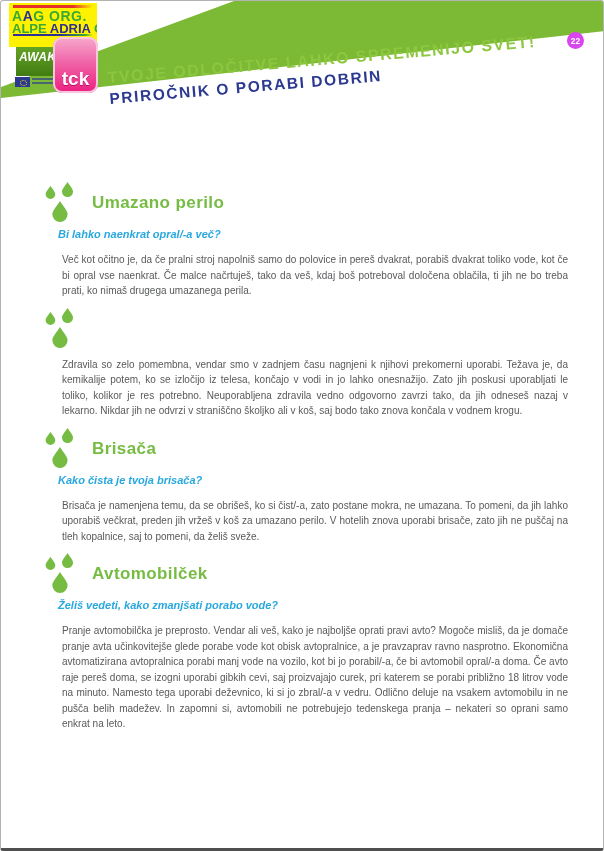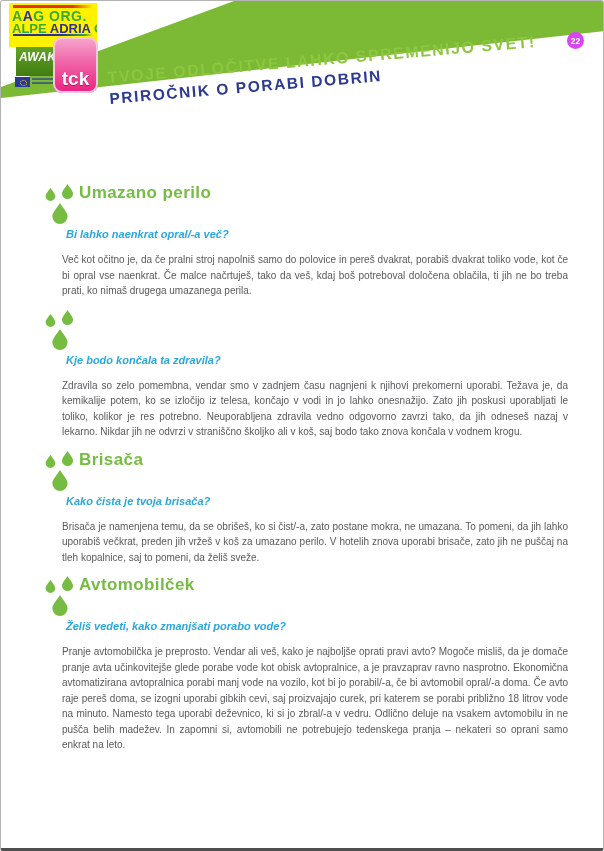--- a/index.html
+++ b/index.html
@@ -63,24 +63,24 @@
     box-shadow:inset 0 0 0 2px #f9c7dd;
     display:flex;align-items:flex-end;justify-content:center;
     color:#fff;font-size:19px;font-weight:800;line-height:1;
     padding-bottom:5px;box-sizing:border-box;
     text-shadow:0 1px 0 #b5106a;
   }
   
   .content{position:absolute;top:140px;left:0;width:604px;padding:0 29px 0 53px;box-sizing:border-box;}
   .section{margin-top:10px;}
   .section.first{margin-top:42px;}
-  .sec-head{display:flex;align-items:flex-start;gap:0;margin-left:-11px;height:40px;}
+  .sec-head{display:flex;align-items:center;gap:13px;margin-left:-11px;height:40px;}
   .drops{flex:none;}
   h2{margin:0;font-size:17px;font-weight:800;color:#76bc43;letter-spacing:0.4px;}
-  .question{margin:5px 0 12px 12px;font-size:11px;font-weight:bold;font-style:italic;color:#29a8df;}
+  .question{margin:5px 0 12px 4px;font-size:11px;font-weight:bold;font-style:italic;color:#29a8df;}
   .body-text{
     margin:8px;font-size:10px;line-height:15.5px;color:#58595b;
     text-align:justify;
   }
 </style>
 </head>
 <body>
 
 <div class="page">
 
@@ -141,21 +141,20 @@
     <div class="section">
       <div class="sec-head">
         <svg class="drops" width="36" height="44" viewBox="0 0 36 46">
           <g fill="#76bc43">
             <path transform="translate(1,5) scale(0.92)" d="M6.5 0 C8.5 3.5 12 6.8 12 9.5 A5.5 5.5 0 1 1 1 9.5 C1 6.8 4.5 3.5 6.5 0 Z"></path>
             <path transform="translate(18,1) scale(1.05)" d="M6.5 0 C8.5 3.5 12 6.8 12 9.5 A5.5 5.5 0 1 1 1 9.5 C1 6.8 4.5 3.5 6.5 0 Z"></path>
             <path transform="translate(7.5,21) scale(1.45)" d="M6.5 0 C8.5 3.5 12 6.8 12 9.5 A5.5 5.5 0 1 1 1 9.5 C1 6.8 4.5 3.5 6.5 0 Z"></path>
           </g>
         </svg>
       </div>
-      <div class="question">Kje bodo končala ta zdravila?</div>
       <p class="body-text">Zdravila so zelo pomembna, vendar smo v zadnjem času nagnjeni k njihovi prekomerni uporabi. Težava je, da kemikalije potem, ko se izločijo iz telesa, končajo v vodi in jo lahko onesnažijo. Zato jih poskusi uporabljati le toliko, kolikor je res potrebno. Neuporabljena zdravila vedno odgovorno zavrzi tako, da jih odneseš nazaj v lekarno. Nikdar jih ne odvrzi v straniščno školjko ali v koš, saj bodo tako znova končala v vodnem krogu.</p>
     </div>
 
     <div class="section">
       <div class="sec-head">
         <svg class="drops" width="36" height="44" viewBox="0 0 36 46">
           <g fill="#76bc43">
             <path transform="translate(1,5) scale(0.92)" d="M6.5 0 C8.5 3.5 12 6.8 12 9.5 A5.5 5.5 0 1 1 1 9.5 C1 6.8 4.5 3.5 6.5 0 Z"></path>
             <path transform="translate(18,1) scale(1.05)" d="M6.5 0 C8.5 3.5 12 6.8 12 9.5 A5.5 5.5 0 1 1 1 9.5 C1 6.8 4.5 3.5 6.5 0 Z"></path>
             <path transform="translate(7.5,21) scale(1.45)" d="M6.5 0 C8.5 3.5 12 6.8 12 9.5 A5.5 5.5 0 1 1 1 9.5 C1 6.8 4.5 3.5 6.5 0 Z"></path>

